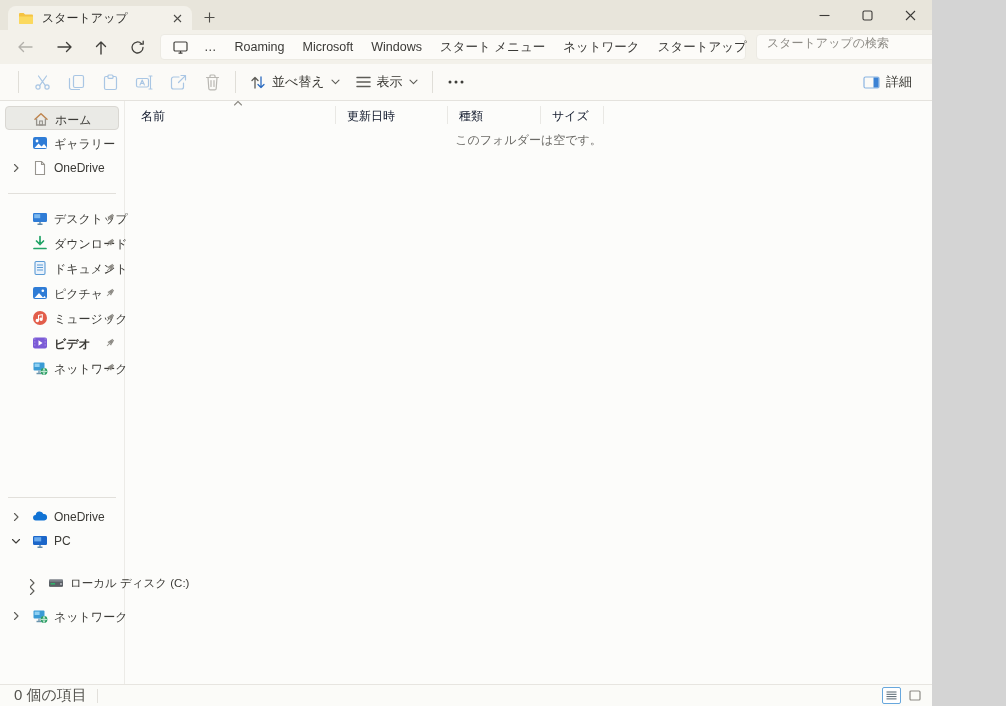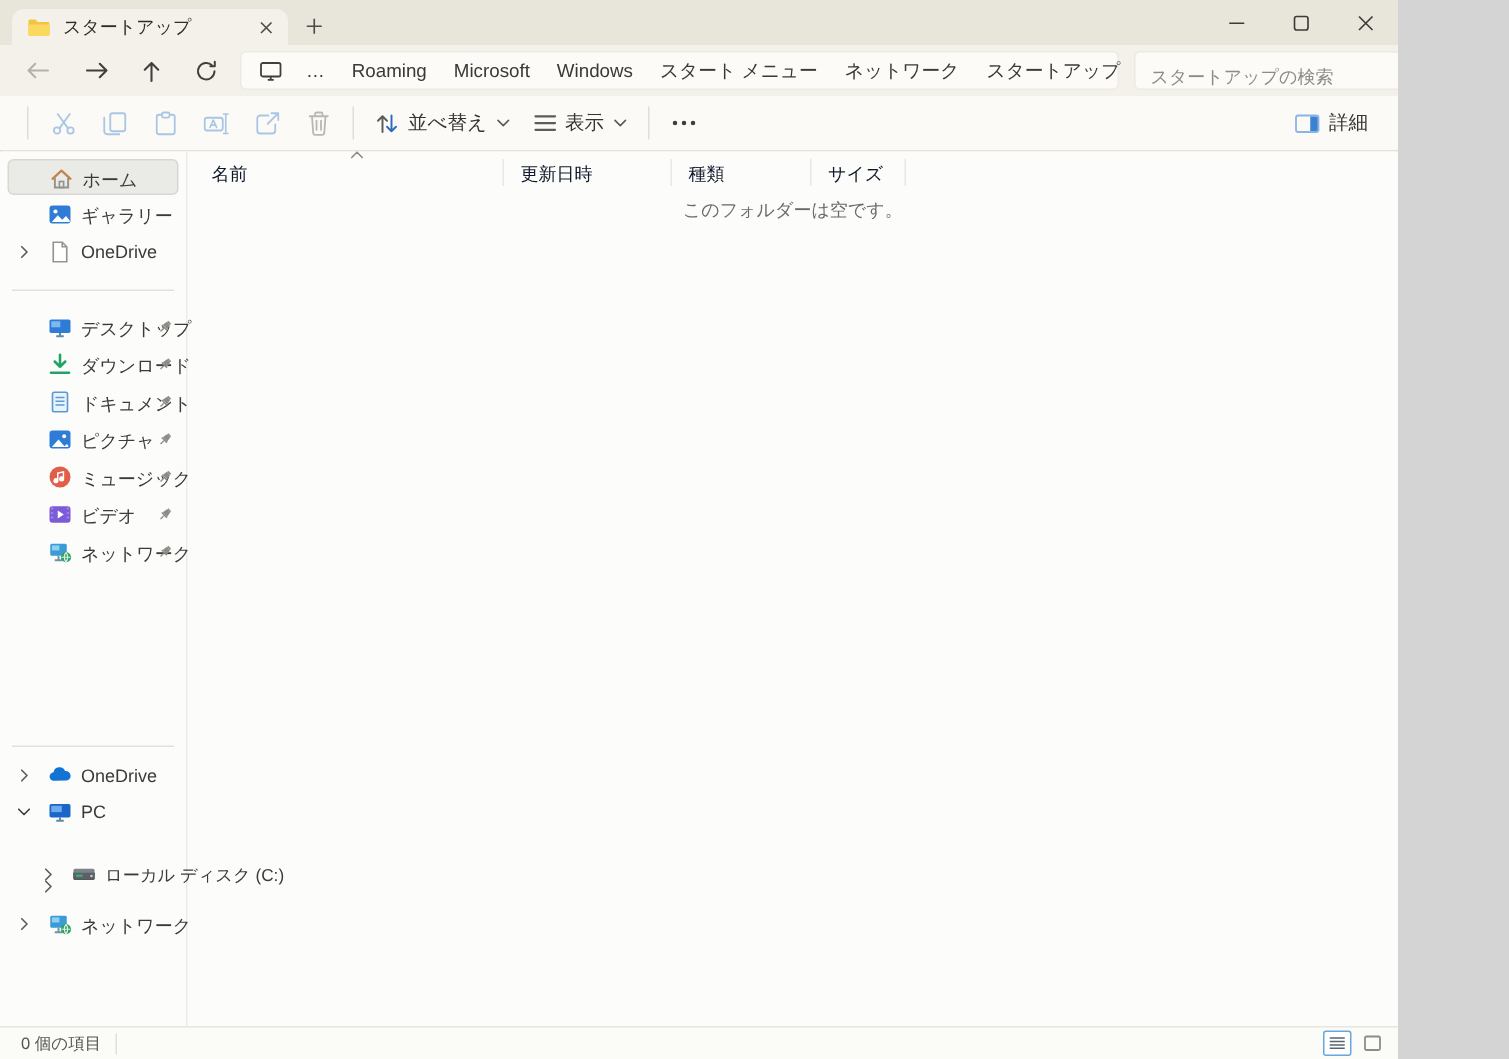--- a/index.html
+++ b/index.html
@@ -32,21 +32,21 @@
   .addressbar {
     position:absolute; left:160px; top:4px; width:586px; height:26px;
     background:#fcfbf8; border:1px solid #eceae3; border-radius:4px;
     display:flex; align-items:center; padding:0 8px; gap:2px; font-size:12.5px; color:#3a3936;
   }
   .crumb { padding:2px 6px; border-radius:3px; white-space:nowrap; }
   .crumb-sep { width:12px; height:12px; margin:0 1px; }
   .searchbox {
     position:absolute; left:756px; top:4px; width:242px; height:26px;
     background:#fcfbf8; border:1px solid #eceae3; border-radius:4px;
-    display:flex; align-items:flex-end; padding:0 8px;
+    display:flex; align-items:flex-start; padding:0 8px;
   }
   .searchbox input {
     border:none; outline:none; background:transparent; flex:1 1 auto;
     font-family:"Liberation Sans",sans-serif; font-size:12px; color:#3a3936;
   }
   .searchbox input::placeholder { color:#8d8b85; opacity:1; }
 
   
   .toolbar {
     position:absolute; left:0; top:64px; right:0; height:37px;
@@ -84,21 +84,21 @@
   .colheaders { position:absolute; left:0; top:3px; right:0; height:22px; font-size:12px; color:#0f172a; }
   .colheader { position:absolute; top:4px; white-space:nowrap; }
   .col-divider { position:absolute; top:2px; height:18px; width:1px; background:#e9e8e4; }
   .sort-caret { position:absolute; left:108px; top:-4px; }
   .empty-msg { position:absolute; left:0; right:0; top:31px; text-align:center; font-size:12px; color:#6b6a66; }
 
   
   .statusbar {
     position:absolute; left:0; right:0; bottom:0; height:22px;
     background:#fbfbf8; border-top:1px solid #e7e5e0;
-    display:flex; align-items:center; font-size:11px; color:#55544f;
+    display:flex; align-items:center; font-size:15px; color:#55544f;
   }
   .status-count { margin-left:14px; }
   .status-sep { width:1px; height:14px; background:#e2e0db; margin-left:10px; }
   .view-toggles { margin-left:auto; margin-right:8px; display:flex; gap:4px; align-items:center; }
   .vt-btn { width:19px; height:17px; display:flex; align-items:center; justify-content:center; border-radius:2px; border:1px solid transparent; }
   .vt-btn.active { border-color:#67a7dd; background:#ffffff; }
 </style>
 </head>
 <body>
 
@@ -443,21 +443,21 @@
               <g transform="rotate(45 8 8)" fill="#8d8b85">
                 <rect x="6.2" y="2" width="3.6" height="1.5"></rect>
                 <path d="M6 3.5h4l.7 4.5H5.3z"></path>
                 <rect x="4.8" y="8" width="6.4" height="1.4"></rect>
                 <rect x="7.4" y="9.4" width="1.2" height="4.2"></rect>
               </g>
             </svg>
         </span>
       </div>
 
-      <div class="side-row" style="top:230px;">
+      <div class="side-row" style="top:230px;font-weight:bold;">
         <span class="side-icon">
           <svg width="16" height="16" viewBox="0 0 16 16">
               <rect x="1" y="2.5" width="14" height="11" rx="2" fill="#7b5bd6"></rect>
               <path d="M2 4h1.5M2 7h1.5M2 10h1.5M12.5 4H14M12.5 7H14M12.5 10H14" stroke="#a98fe8" stroke-width="1"></path>
               <path d="M6.5 5.3l4 2.7-4 2.7z" fill="#fff"></path>
             </svg>
         </span>
         <span class="side-label">ビデオ</span>
         <span class="side-pin">
           <svg width="12" height="12" viewBox="0 0 16 16">

